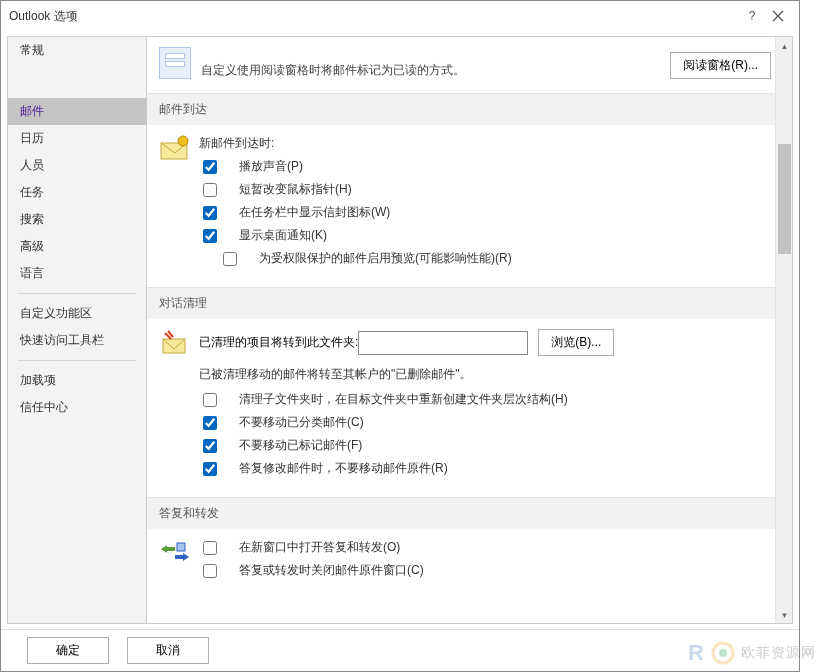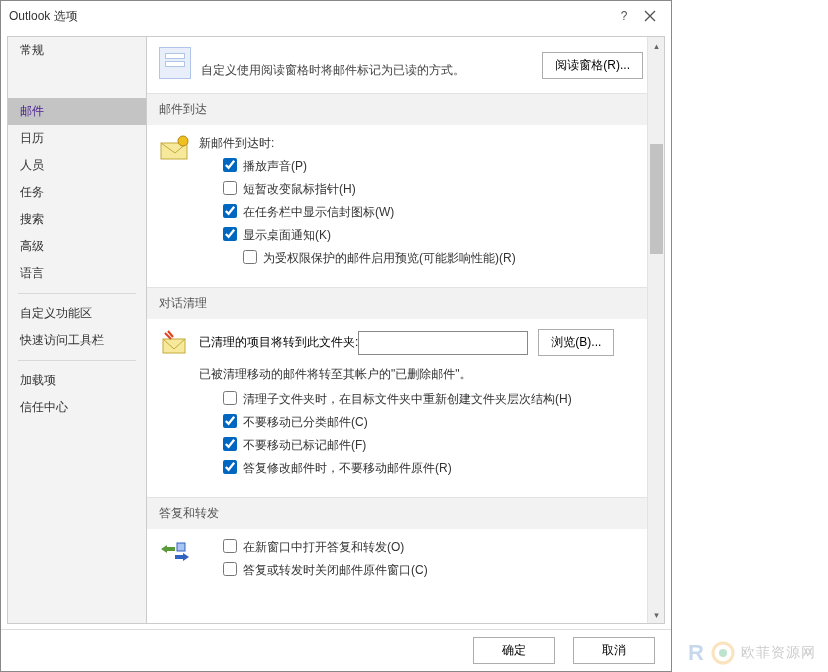--- a/index.html
+++ b/index.html
@@ -6,21 +6,21 @@
 body {
   font-family: "Microsoft YaHei", "Segoe UI", sans-serif;
   font-size: 12px;
   background: #fff;
   width: 828px;
   height: 672px;
   overflow: hidden;
   position: relative;
 }
 .dialog {
-  width: 672px;
+  width: 800px;
   height: 672px;
   background: #fff;
   border: 1px solid #888;
   display: flex;
   flex-direction: column;
 }
 .titlebar {
   height: 30px;
   display: flex;
   align-items: center;
@@ -148,25 +148,24 @@
   color: #333;
 }
 .indent {
   padding-left: 44px;
 }
 .indent2 {
   padding-left: 64px;
 }
 .check-row {
   display: flex;
-  align-items: flex-start;
-  gap: 6px;
+  align-items: center;
+  gap: 22px;
   margin-bottom: 6px;
   color: #333;
-  margin-left: 20px;
 }
 .check-row input[type=checkbox] {
   width: 14px;
   height: 14px;
   accent-color: #0067c0;
 }
 .bell-icon {
   width: 32px;
   height: 26px;
   position: relative;
@@ -188,21 +187,20 @@
   height: 24px;
   width: 170px;
   padding: 2px 4px;
   background: #fff;
 }
 .desc-line { margin: 10px 0 8px 0; color: #333; }
 .footer {
   border-top: 1px solid #ddd;
   height: 42px;
   display: flex;
-  justify-content: flex-end;
   align-items: center;
   padding: 0 16px;
   gap: 8px;
 }
 .footer .btn-frame { width: 82px; text-align: center; }
 .clearfix::after { content: ""; display: table; clear: both; }
 .group-body { margin-left: 0; }
 .watermark {
   position: absolute;
   right: 12px;

